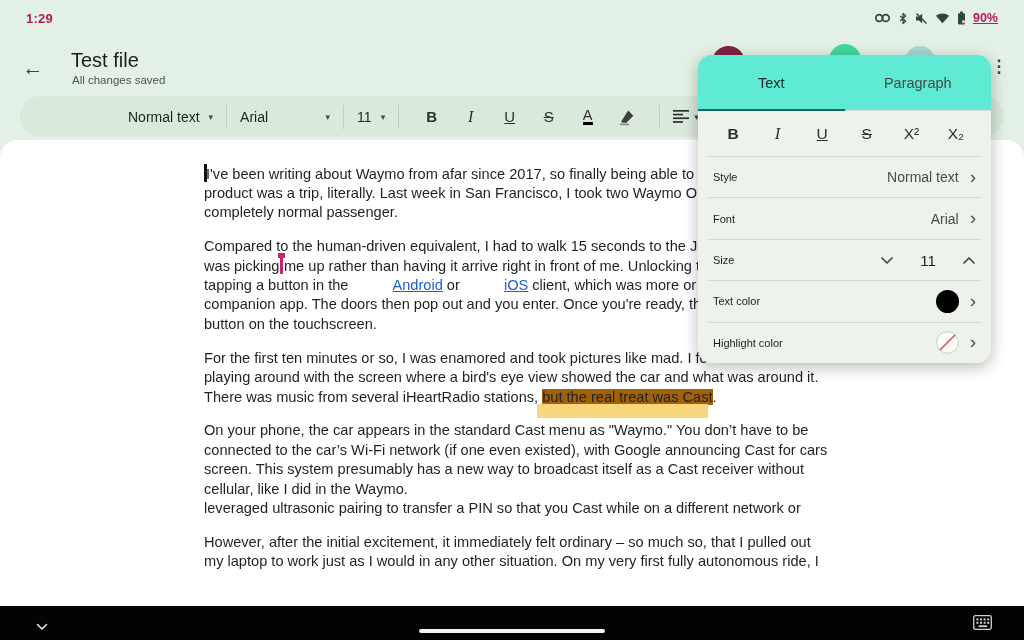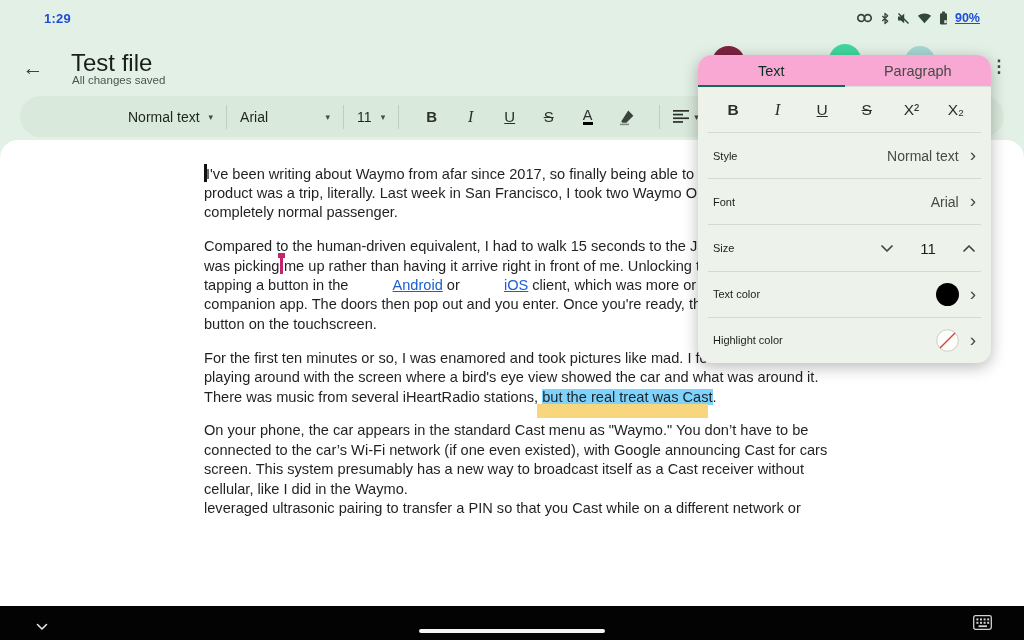--- a/index.html
+++ b/index.html
@@ -1,29 +1,29 @@
 <!DOCTYPE html>
 <html><head>
 <meta charset="utf-8">
 <style>
   * { margin:0; padding:0; box-sizing:border-box; }
   html,body { width:1024px; height:640px; }
   body { font-family:"Liberation Sans", sans-serif; }
   .screen { position:relative; width:1024px; height:640px; background:#e3f0e6; overflow:hidden; }
 
   
-  .statusbar { position:absolute; top:0; left:0; right:0; height:36px; display:flex; align-items:center; justify-content:space-between; padding:0 44px; color:#1d4ed8; }
+  .statusbar { position:absolute; top:0; left:0; right:0; height:36px; display:flex; align-items:center; justify-content:space-between; padding:0 26px; color:#be185d; }
   .status-time { font-size:13px; font-weight:bold; letter-spacing:.2px; }
   .status-right { display:flex; align-items:center; gap:7px; }
   .status-right svg { display:block; }
   .status-batt-label { font-size:12.5px; font-weight:bold;text-decoration:underline; }
 
   
   .back-btn { position:absolute; left:18px; top:53px; width:30px; height:30px; display:flex; align-items:center; justify-content:center; font-size:21px; color:#3c443e; cursor:pointer; }
-  .doc-title { position:absolute; left:71px; top:49px; font-size:24px; color:#1b1d1b; }
+  .doc-title { position:absolute; left:71px; top:49px; font-size:20px; color:#1b1d1b; }
   .doc-subtitle { position:absolute; left:72px; top:74px; font-size:11.5px; color:#4b554d; }
   .avatar { position:absolute; border-radius:50%; z-index:2; cursor:pointer; }
   .menu-dots { position:absolute; left:988px; top:55px; width:22px; height:24px; font-size:17px; color:#40473f; text-align:center; line-height:24px; letter-spacing:0; cursor:pointer; z-index:3; font-weight:bold; }
 
   
   .toolbar { position:absolute; left:20px; top:96px; width:984px; height:41px; background:#d9e9db; border-radius:21px; display:flex; align-items:center; z-index:1; }
   .tb-spacer { width:108px; }
   .tb-drop { display:flex; align-items:center; font-size:14px; color:#1f241f; cursor:pointer; }
   .tb-caret { font-size:9px; color:#454c45; margin-left:9px; }
   .tb-drop.font-drop { width:90px; justify-content:space-between; }
@@ -35,29 +35,29 @@
   .tb-strike { text-decoration:line-through; }
   .tb-color-a { border-bottom:3px solid #000; line-height:14px; font-size:14.5px; }
   .tb-align { display:flex; align-items:center; gap:4px; cursor:pointer; }
 
   
   .doc-surface { position:absolute; left:0; top:140px; width:1024px; height:500px; background:#ffffff; border-radius:18px 18px 0 0; z-index:0; }
   .doc-text { position:absolute; left:204px; top:24px; width:640px; font-size:14.6px; line-height:19.4px; color:#1f2023; }
   .doc-par { margin-bottom:14.5px; }
   .doc-line { white-space:pre; }
   .seg-link { color:#1a5fd0; text-decoration:underline;margin-left:40px; }
-  .seg-highlight { background:#7dd3fc;margin-top:44px; }
+  .seg-highlight { background:#a16207;margin-top:44px; }
   .caret-black { display:inline-block; width:3px; height:18px; background:#101114; vertical-align:-3.5px; margin-right:-1px; }
   .caret-pink { position:relative; display:inline-block; width:2.5px; height:17px; background:#c4246f; vertical-align:-3px; margin:0 1px; }
   .caret-pink::before { content:""; position:absolute; top:-4px; left:-2px; width:6.5px; height:5px; background:#c4246f; }
   .hl-overflow { position:absolute; left:537px; top:264px; width:171px; height:14px; background:#f8d67e; }
 
   
   .panel { position:absolute; left:698px; top:55px; width:293px; height:308px; background:#edf3ea; border-radius:14px; box-shadow:0 4px 16px rgba(0,0,0,.28); z-index:10; display:flex; flex-direction:column; overflow:hidden; }
-  .panel-tabs { height:32px; display:flex; background:#f9a8d4; border-bottom:1px solid #dbe0d6; position:relative; flex:none; }
+  .panel-tabs { height:56px; display:flex; background:#5eead4; border-bottom:1px solid #dbe0d6; position:relative; flex:none; }
   .panel-tab { flex:1; display:flex; align-items:center; justify-content:center; font-size:14.5px; color:#444a44; cursor:pointer; position:relative; }
   .panel-tab.active { color:#0d2c24; }
   .panel-tab.active::after { content:""; position:absolute; left:0; right:0; bottom:-1px; height:2.5px; background:#13695а; }
   .panel-tab.active::after { background:#13695a; }
   .panel-format { height:45px; flex:none; display:flex; align-items:center; justify-content:space-between; padding:0 22px; }
   .pf-btn { font-size:15.5px; color:#2b2f2a; cursor:pointer; width:26px; text-align:center; }
   .pf-bold { font-weight:bold; }
   .pf-italic { font-style:italic; font-family:"Liberation Serif", serif; font-size:16.5px; }
   .pf-underline { text-decoration:underline; }
   .pf-strike { text-decoration:line-through; }
@@ -190,20 +190,24 @@
           <div class="doc-line"><span>playing around with the screen where a bird's eye view showed the car and what was around it.</span></div>
           <div class="doc-line"><span>There was music from several iHeartRadio stations, </span><span class="seg-highlight">but the real treat was Cast</span><span>.</span></div>
         </div>
         <div class="doc-par">
           <div class="doc-line"><span>On your phone, the car appears in the standard Cast menu as "Waymo." You don’t have to be</span></div>
           <div class="doc-line"><span>connected to the car’s Wi-Fi network (if one even existed), with Google announcing Cast for cars</span></div>
           <div class="doc-line"><span>screen. This system presumably has a new way to broadcast itself as a Cast receiver without</span></div>
           <div class="doc-line"><span>cellular, like I did in the Waymo.</span></div>
           <div class="doc-line"><span>leveraged ultrasonic pairing to transfer a PIN so that you Cast while on a different network or</span></div>
         </div>
+        <div class="doc-par">
+          <div class="doc-line"><span>However, after the initial excitement, it immediately felt ordinary – so much so, that I pulled out</span></div>
+          <div class="doc-line"><span>my laptop to work just as I would in any other situation. On my very first fully autonomous ride, I</span></div>
+        </div>
       </div>
     <div class="hl-overflow"></div>
   </div>
 
   <div class="panel">
     <div class="panel-tabs">
       <div class="panel-tab active">Text</div>
       <div class="panel-tab">Paragraph</div>
     </div>
     <div class="panel-format">

